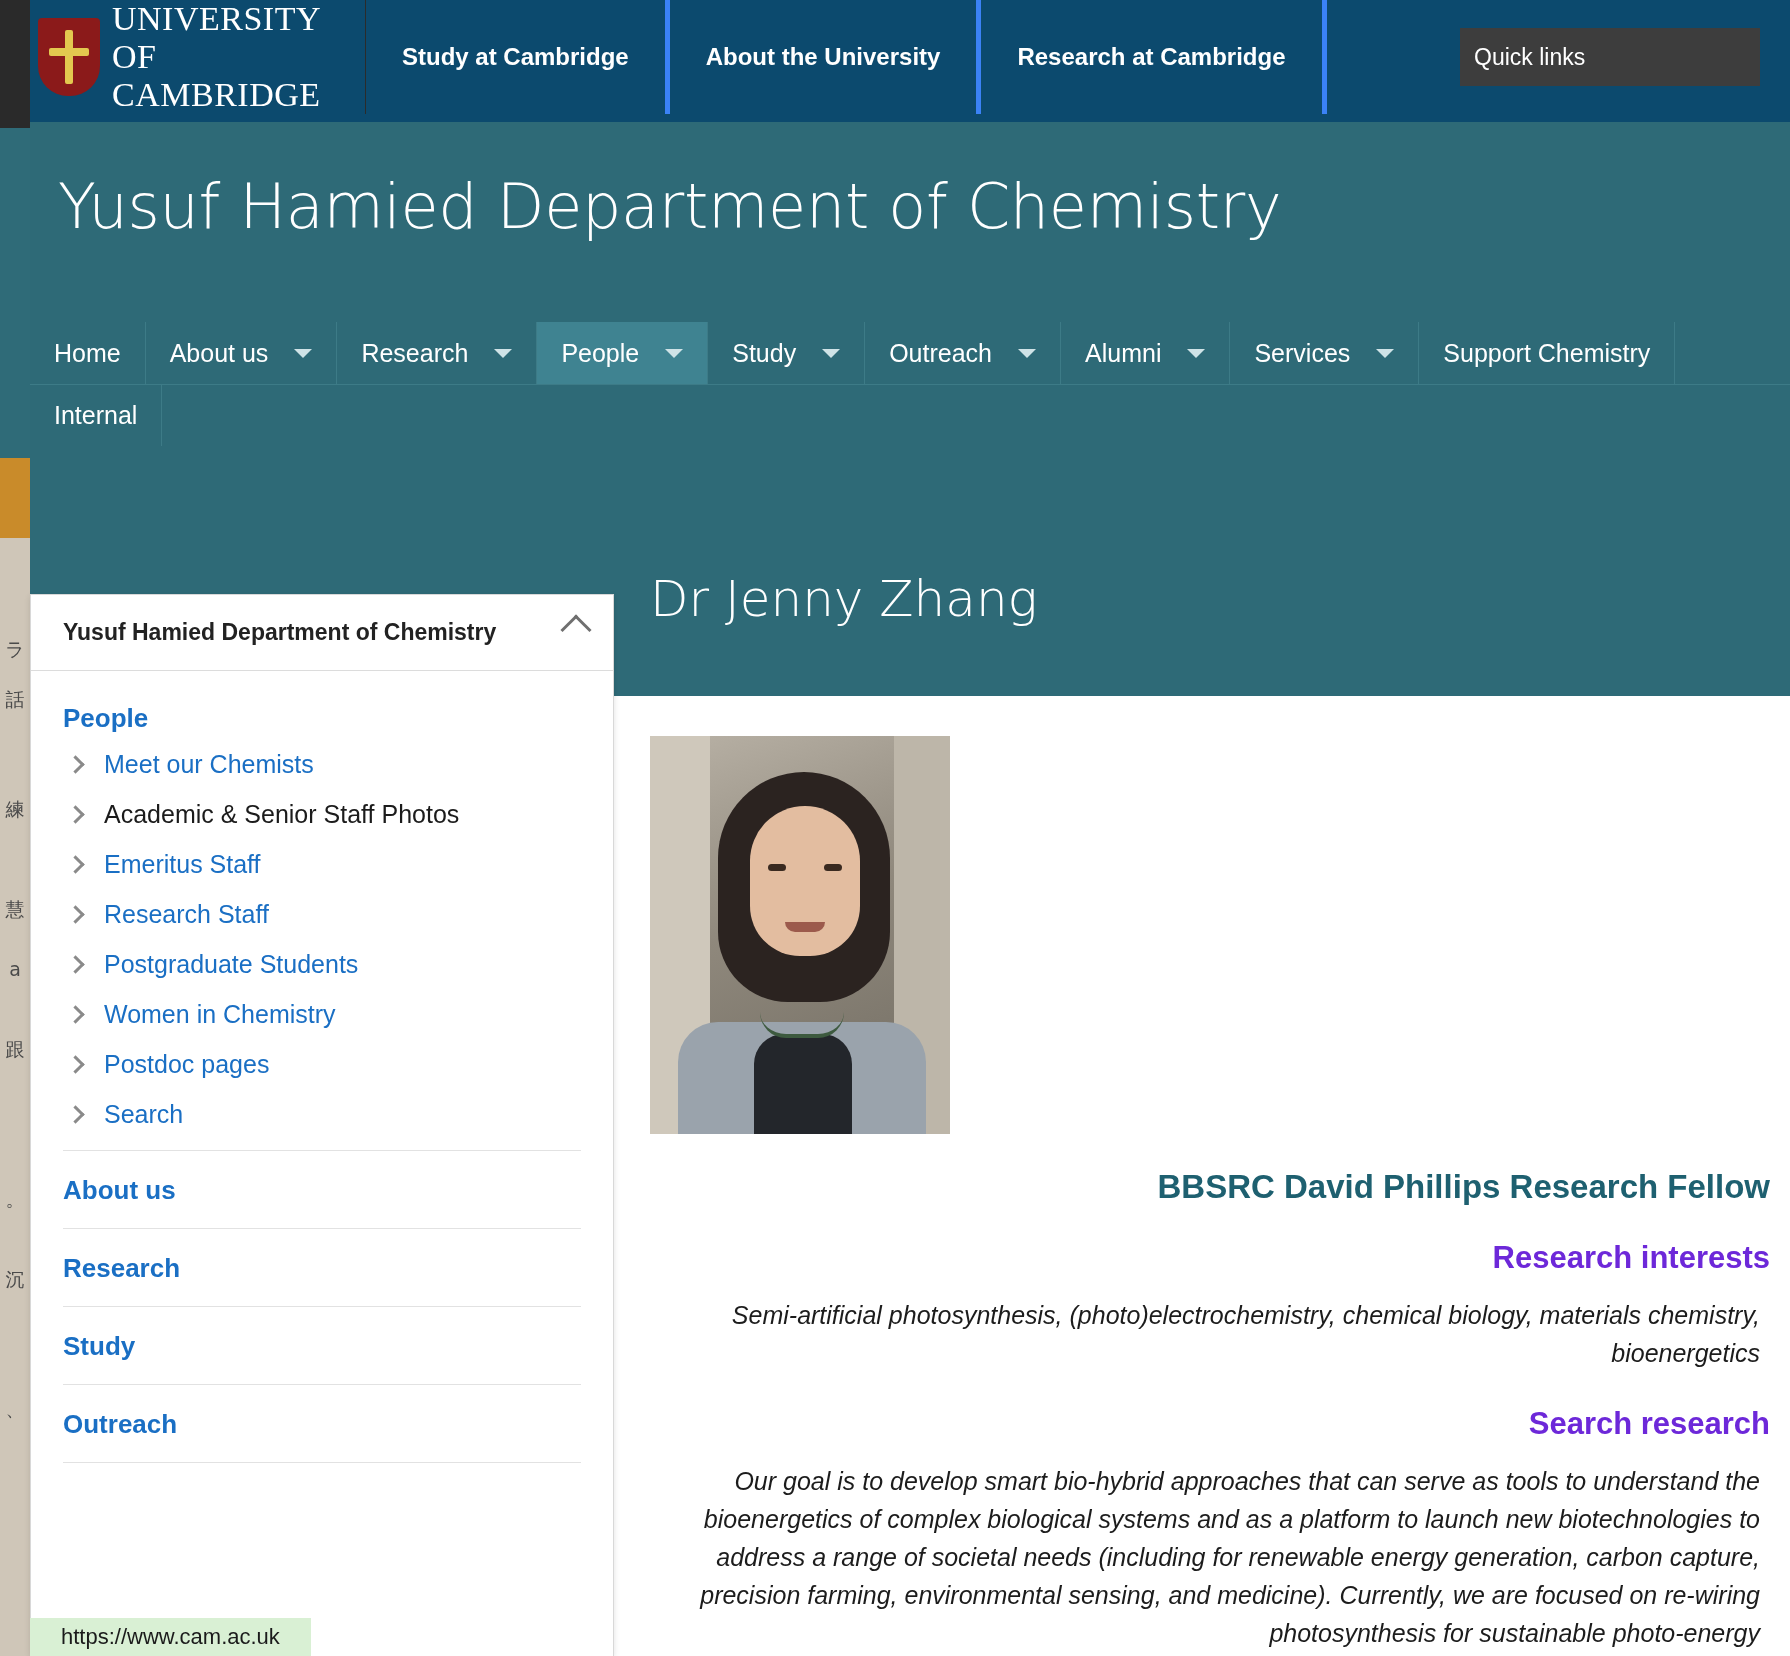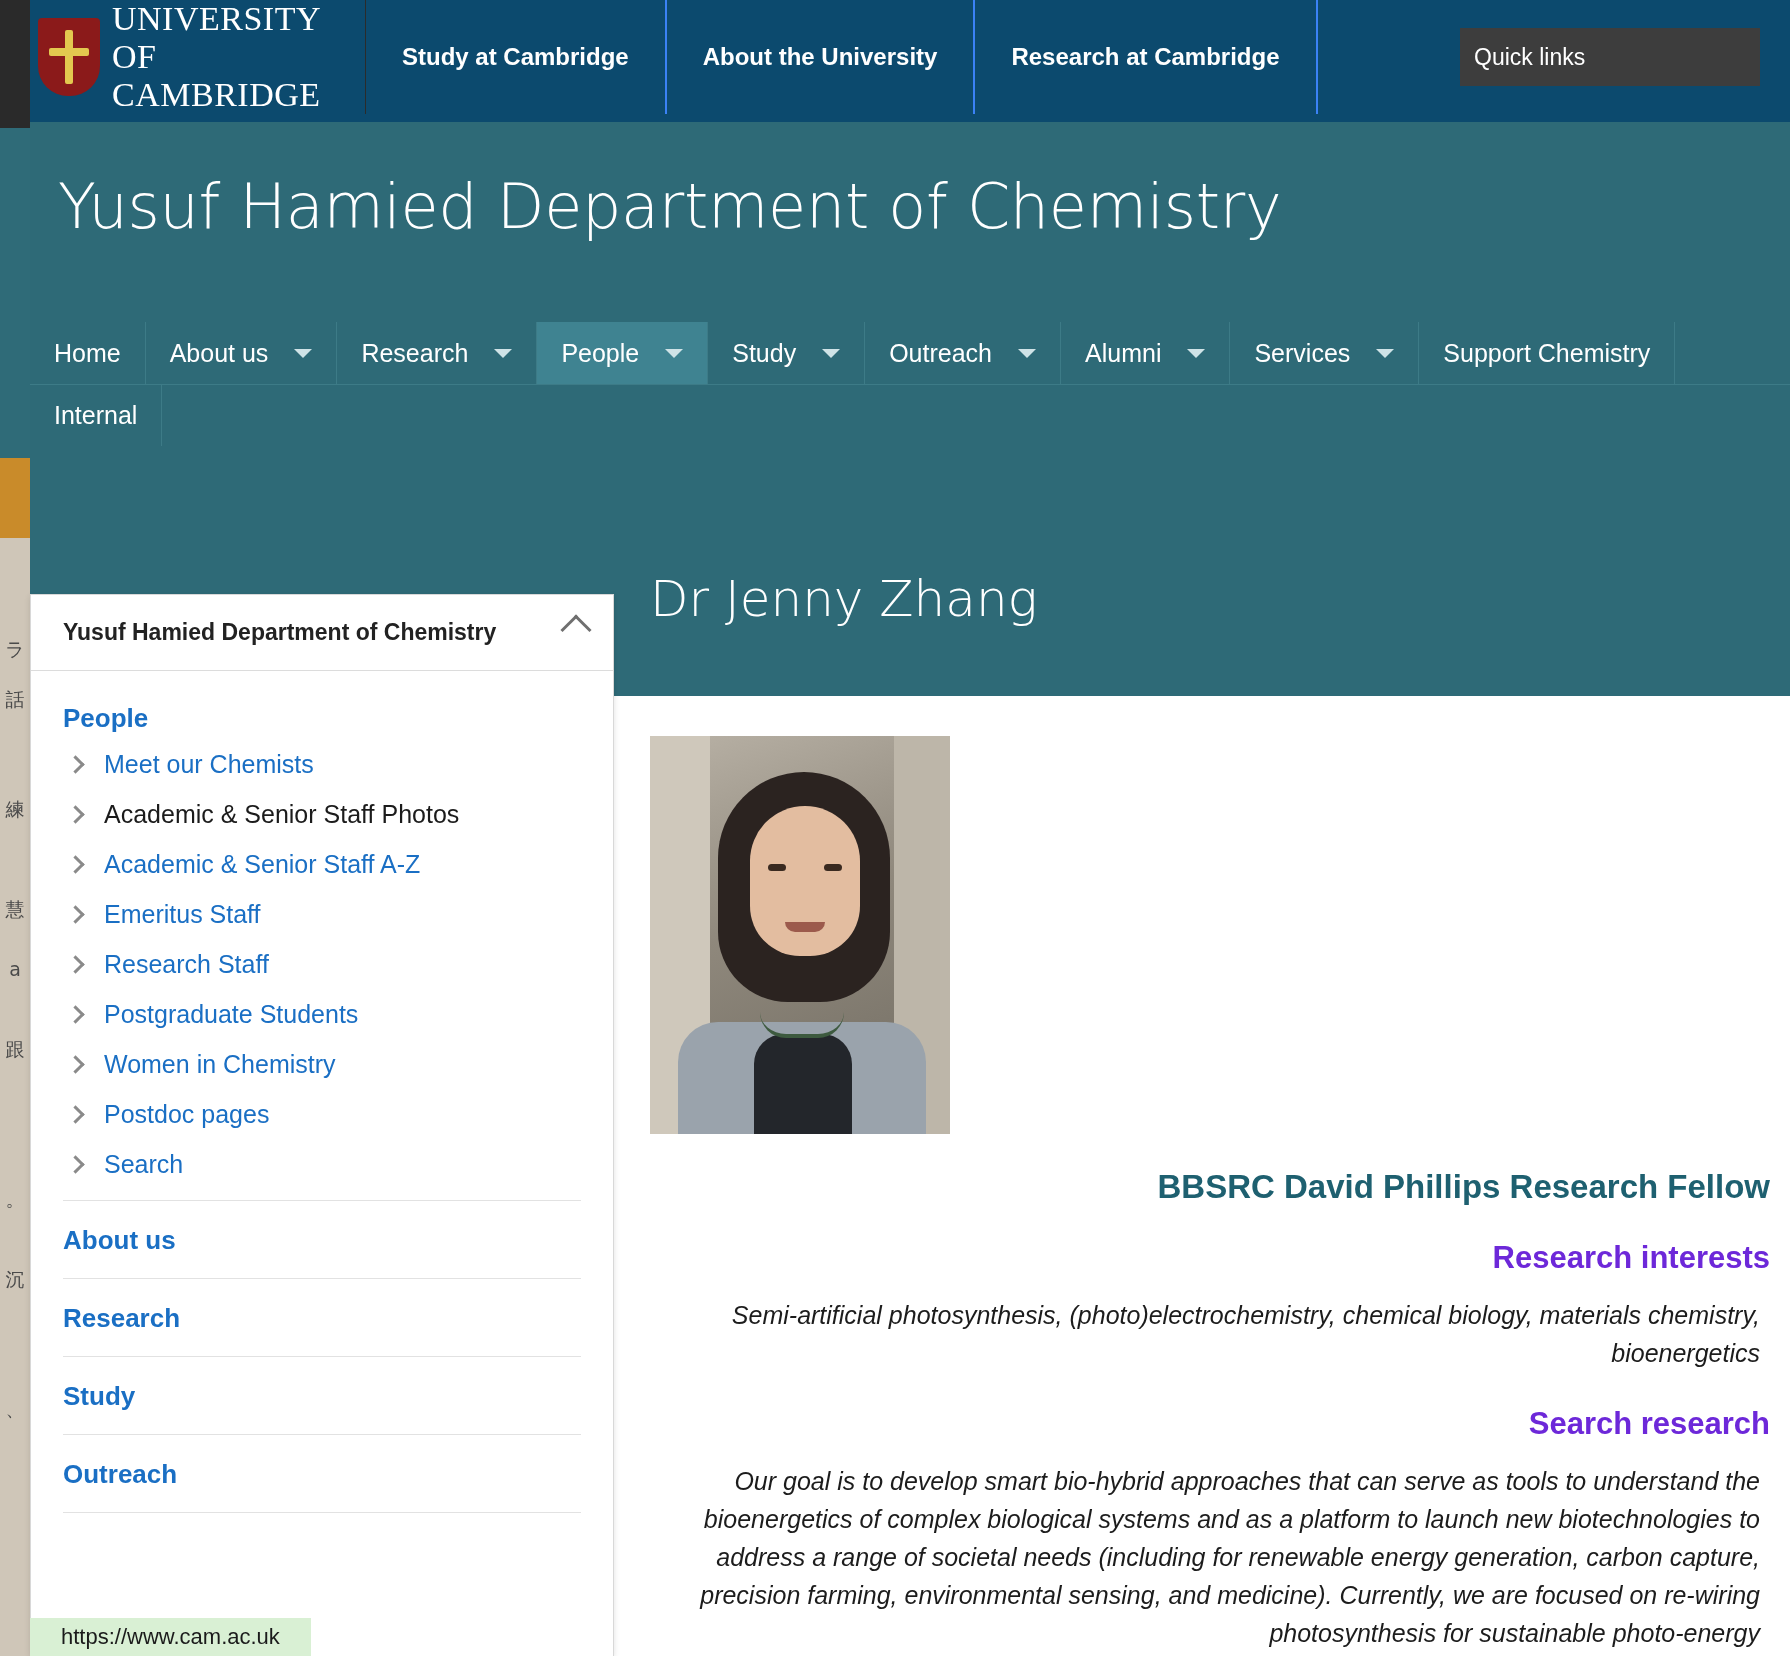--- a/index.html
+++ b/index.html
@@ -103,21 +103,21 @@
     height: 114px;
     display: flex;
     align-items: stretch;
   }
   .topnav-item {
     display: flex; align-items: center;
     padding: 0 36px;
     color: #ffffff;
     font-size: 24px;
     font-weight: bold;
-    border-right: 2px solid #3b82f6;
+    border-right: 5px solid #3b82f6;
     white-space: nowrap;
     cursor: pointer;
   }
   .quicklinks {
     position: absolute;
     right: 30px; top: 28px;
     width: 300px; height: 58px;
     background: #3d3d3d;
     color: #ffffff;
     font-size: 23px;
@@ -483,24 +483,20 @@
       <div class="sb-link-row">
         <span class="sb-arrow"></span>
         <span class="sb-link">Meet our Chemists</span>
       </div>
       <div class="sb-link-row">
         <span class="sb-arrow"></span>
         <span class="sb-link plain">Academic &amp; Senior Staff Photos</span>
       </div>
       <div class="sb-link-row">
         <span class="sb-arrow"></span>
-        <span class="sb-link">Academic &amp; Senior Staff A-Z</span>
-      </div>
-      <div class="sb-link-row">
-        <span class="sb-arrow"></span>
         <span class="sb-link">Emeritus Staff</span>
       </div>
       <div class="sb-link-row">
         <span class="sb-arrow"></span>
         <span class="sb-link">Research Staff</span>
       </div>
       <div class="sb-link-row">
         <span class="sb-arrow"></span>
         <span class="sb-link">Postgraduate Students</span>
       </div>

